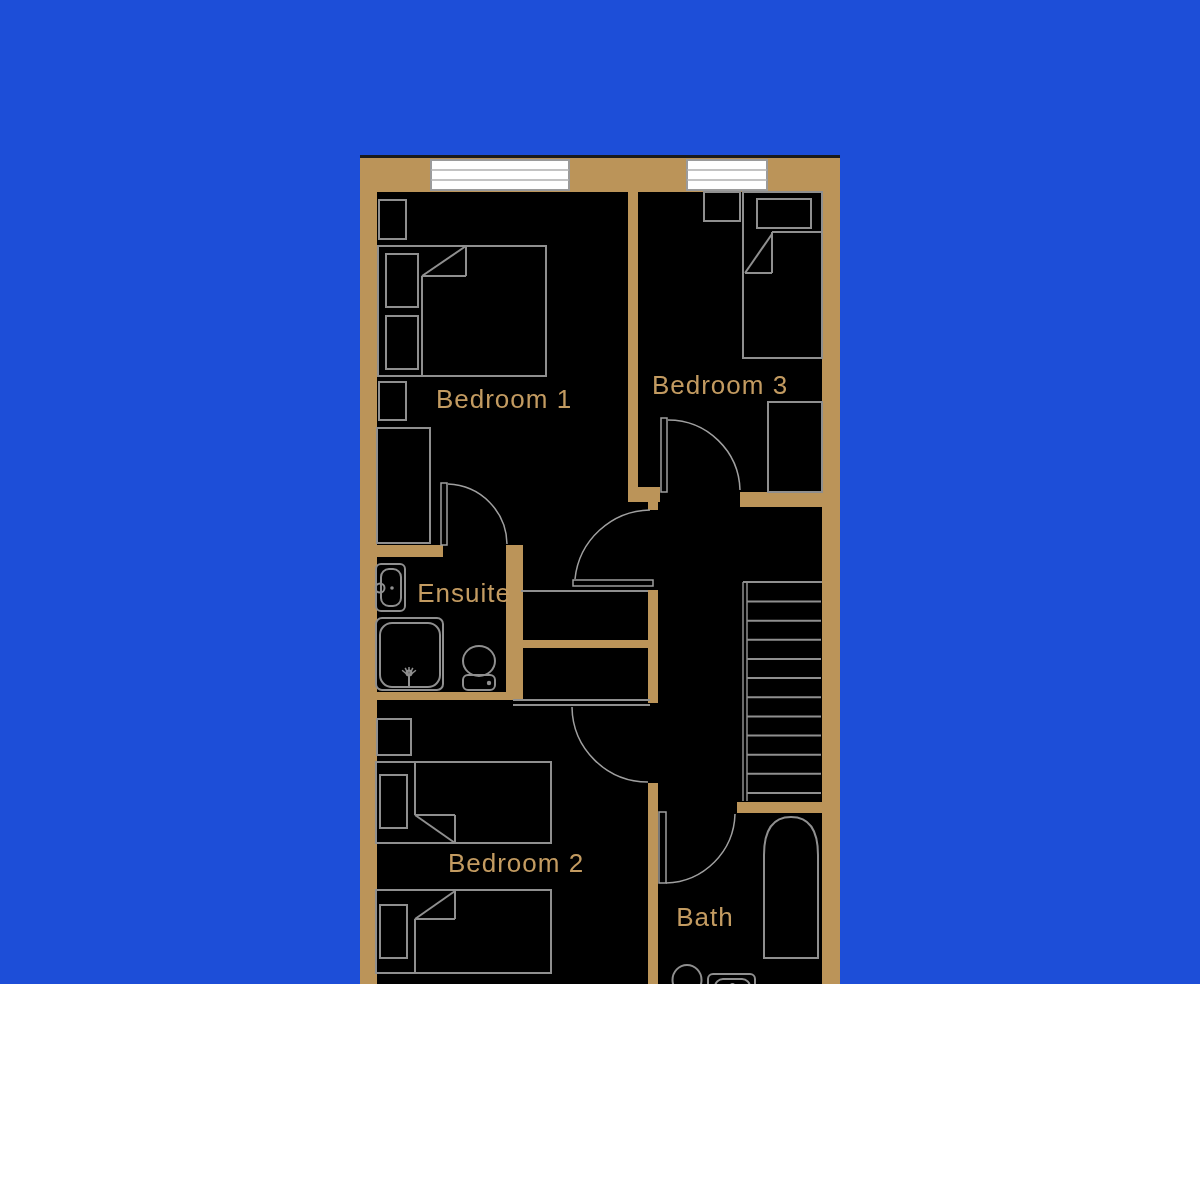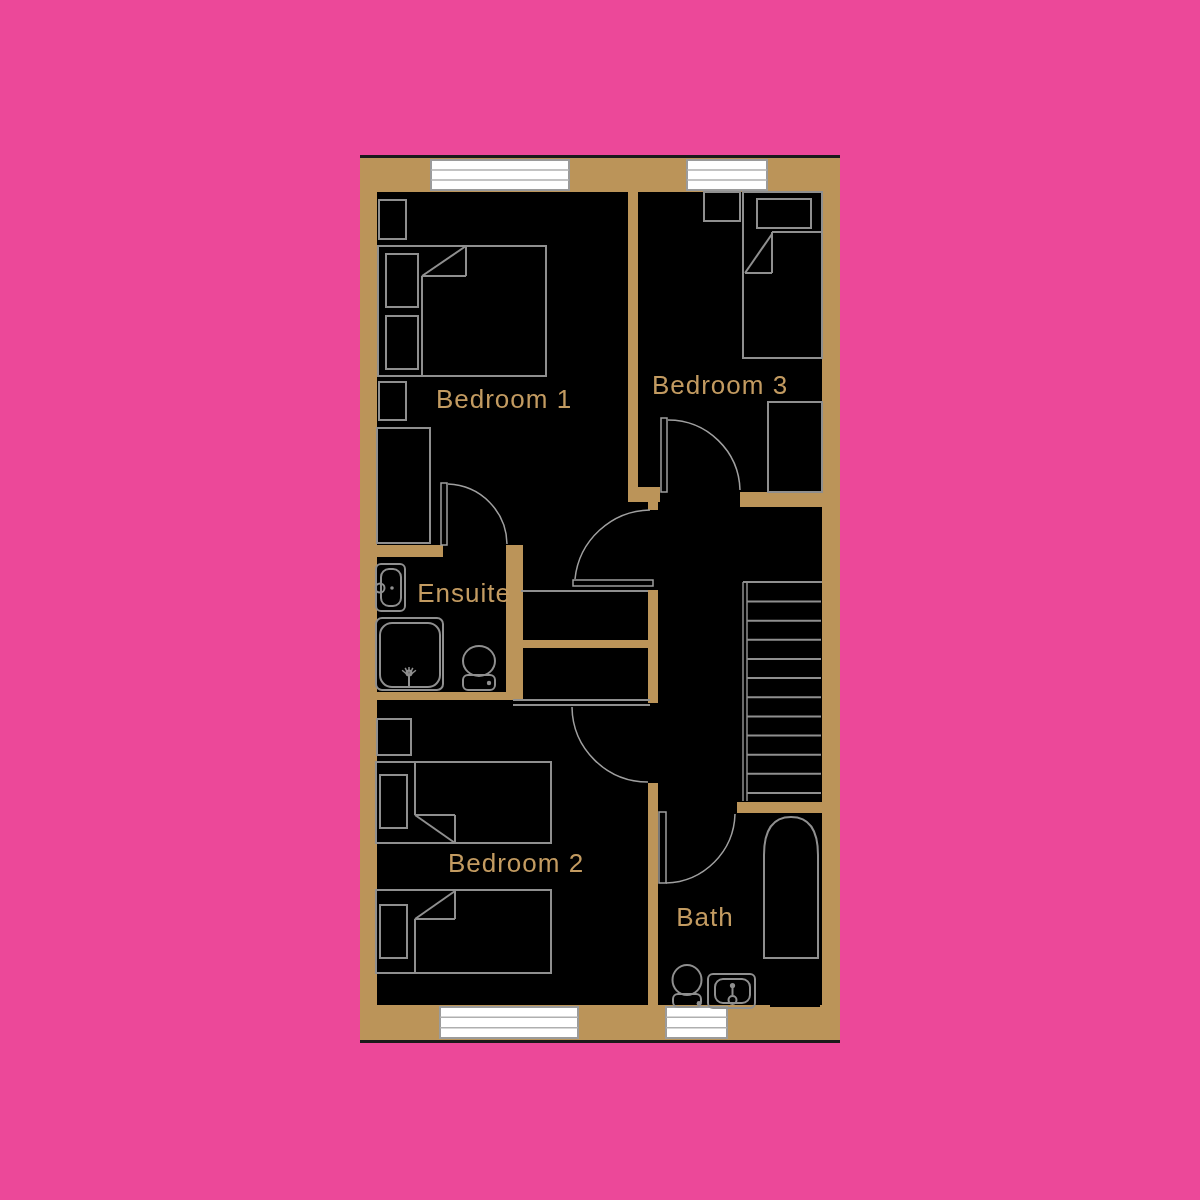--- a/index.html
+++ b/index.html
@@ -1,16 +1,16 @@
 <!DOCTYPE html>
 <html><head>
 <meta charset="utf-8">
 <style>
   html,body{margin:0;padding:0;background:#ffffff;}
-  .page{position:relative;width:1200px;height:1200px;background:#ec4899;overflow:hidden;}
+  .page{position:relative;width:1200px;height:984px;background:#1d4ed8;overflow:hidden;}
   svg{position:absolute;left:0;top:0;}
   text.room-label{
     font-family:"Liberation Sans", sans-serif;
     font-size:26px;
     letter-spacing:1px;
     text-anchor:middle;
   }
 </style>
 </head>
 <body>

